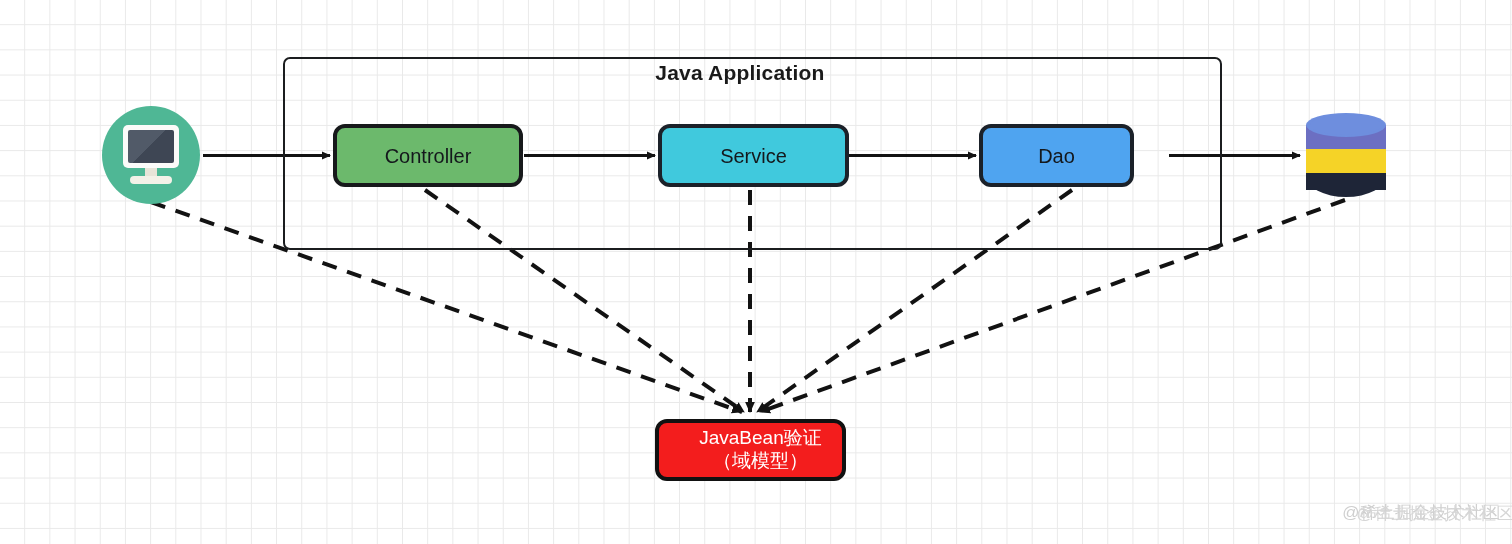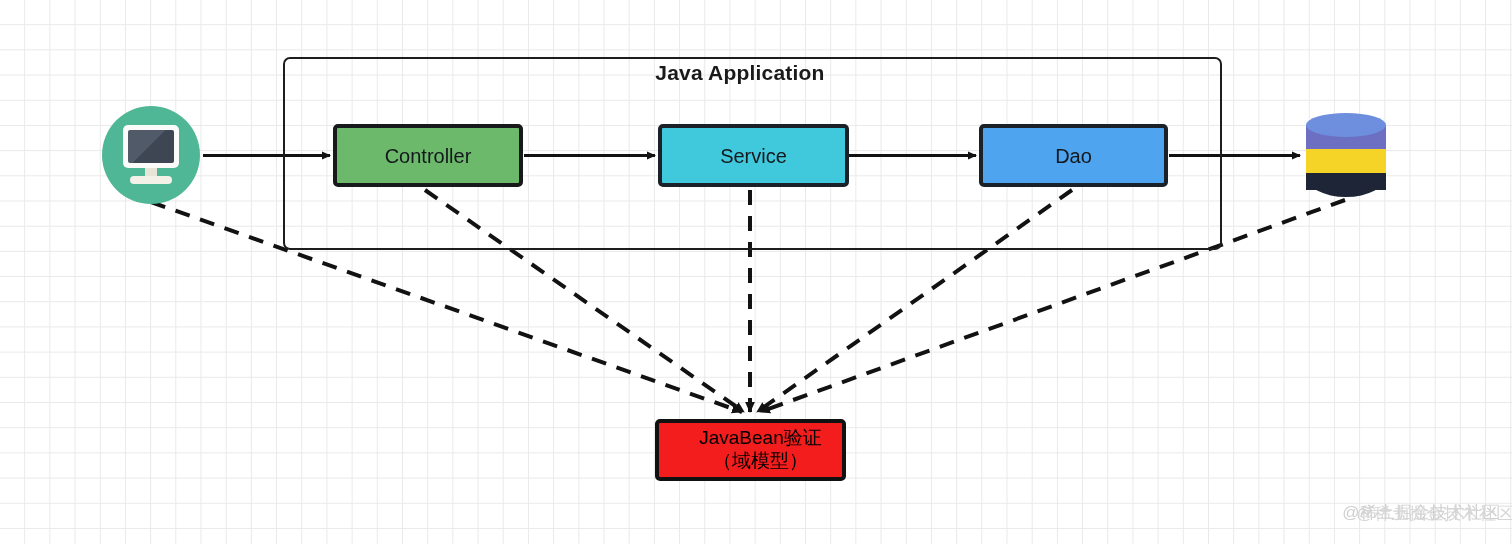--- a/index.html
+++ b/index.html
@@ -47,51 +47,51 @@
     text-align: center;
     font-size: 21px;
     font-weight: bold;
     color: #1a1a1a;
     letter-spacing: 0.2px;
   }
   
   .node {
     position: absolute;
     box-sizing: border-box;
-    border-radius: 5px;
+    border-radius: 12px;
     display: flex;
     align-items: center;
     justify-content: center;
     font-size: 20px;
     color: #14181c;
     text-align: center;
     line-height: 1.2;
   }
   .node-controller {
     left: 333px; top: 124px; width: 190px; height: 63px;
     background: #6cb96c;
     border: 4px solid #17191b;
   }
   .node-service {
     left: 658px; top: 124px; width: 191px; height: 63px;
     background: #40c9dd;
     border: 4px solid #1b2129;
   }
   .node-dao {
-    left: 979px; top: 124px; width: 189px; height: 63px;
+    left: 979px; top: 124px; width: 155px; height: 63px;
     background: #4fa4f0;
     border: 4px solid #1b2129;
   }
   .node-javabean {
     left: 655px; top: 419px; width: 191px; height: 62px;
     background: #f31d1d;
     border: 4px solid #111111;
     flex-direction: column;
     font-size: 19px;
-    color: #000000;
+    color: #ffffff;
     z-index: 4;
     padding-left: 20px;
   }
   .node-javabean .line2 { font-size: 19px; }
   
   .monitor-icon {
     position: absolute;
     left: 102px; top: 106px;
     width: 98px; height: 98px;
     border-radius: 50%;

